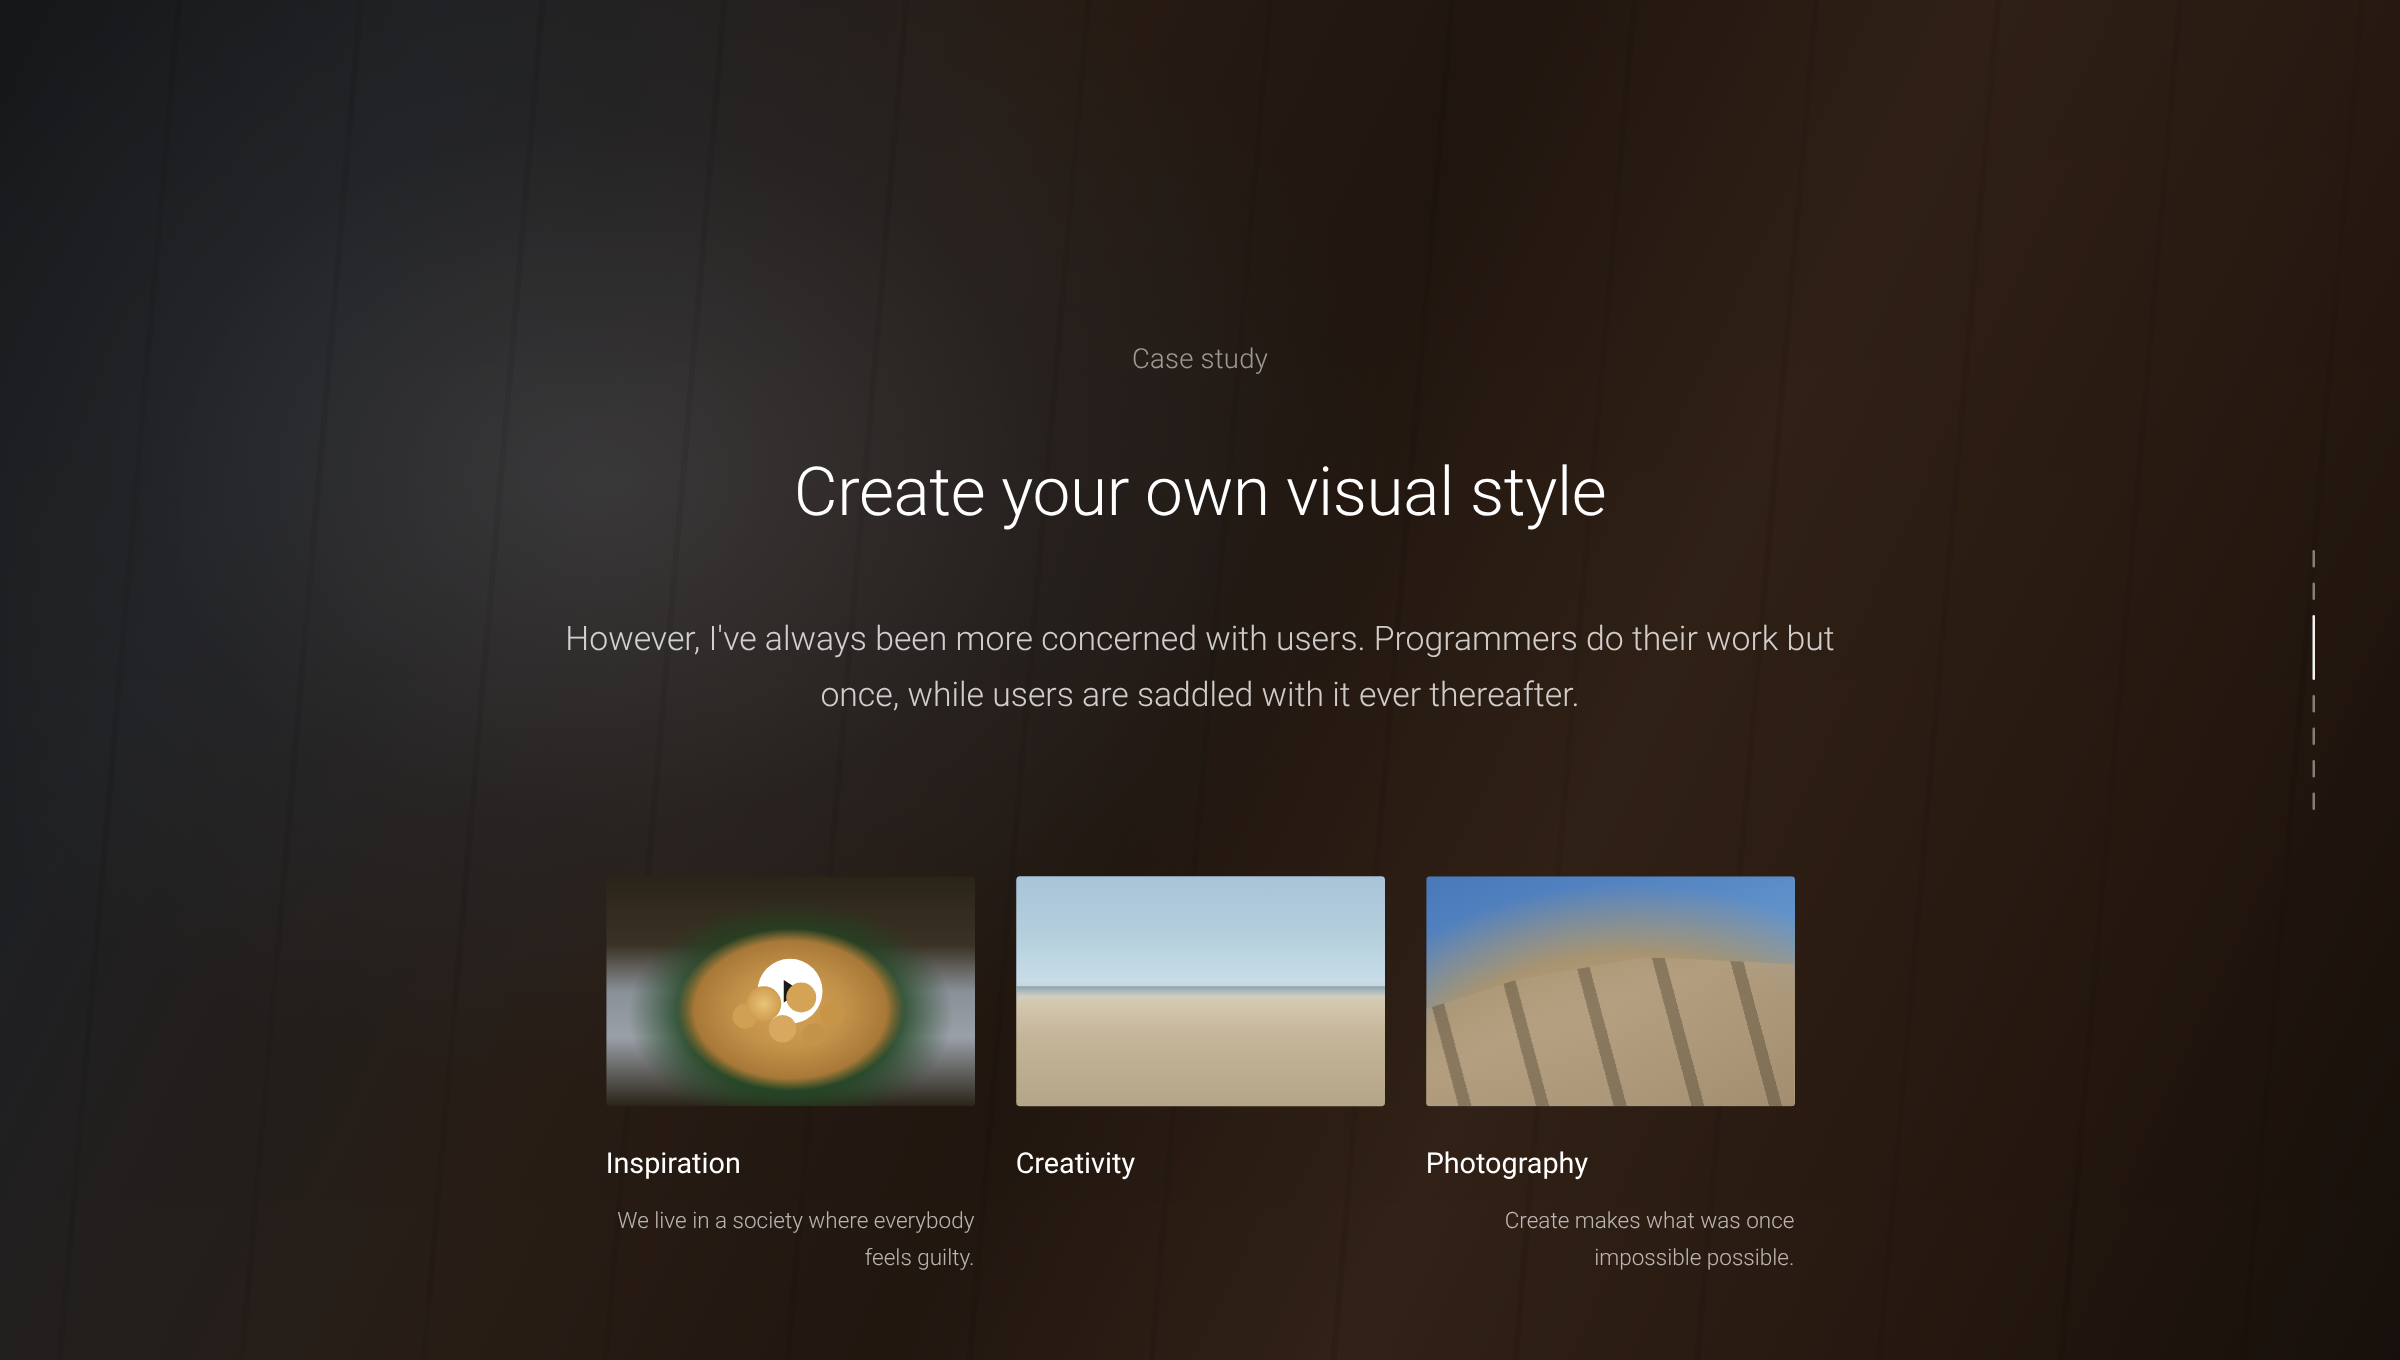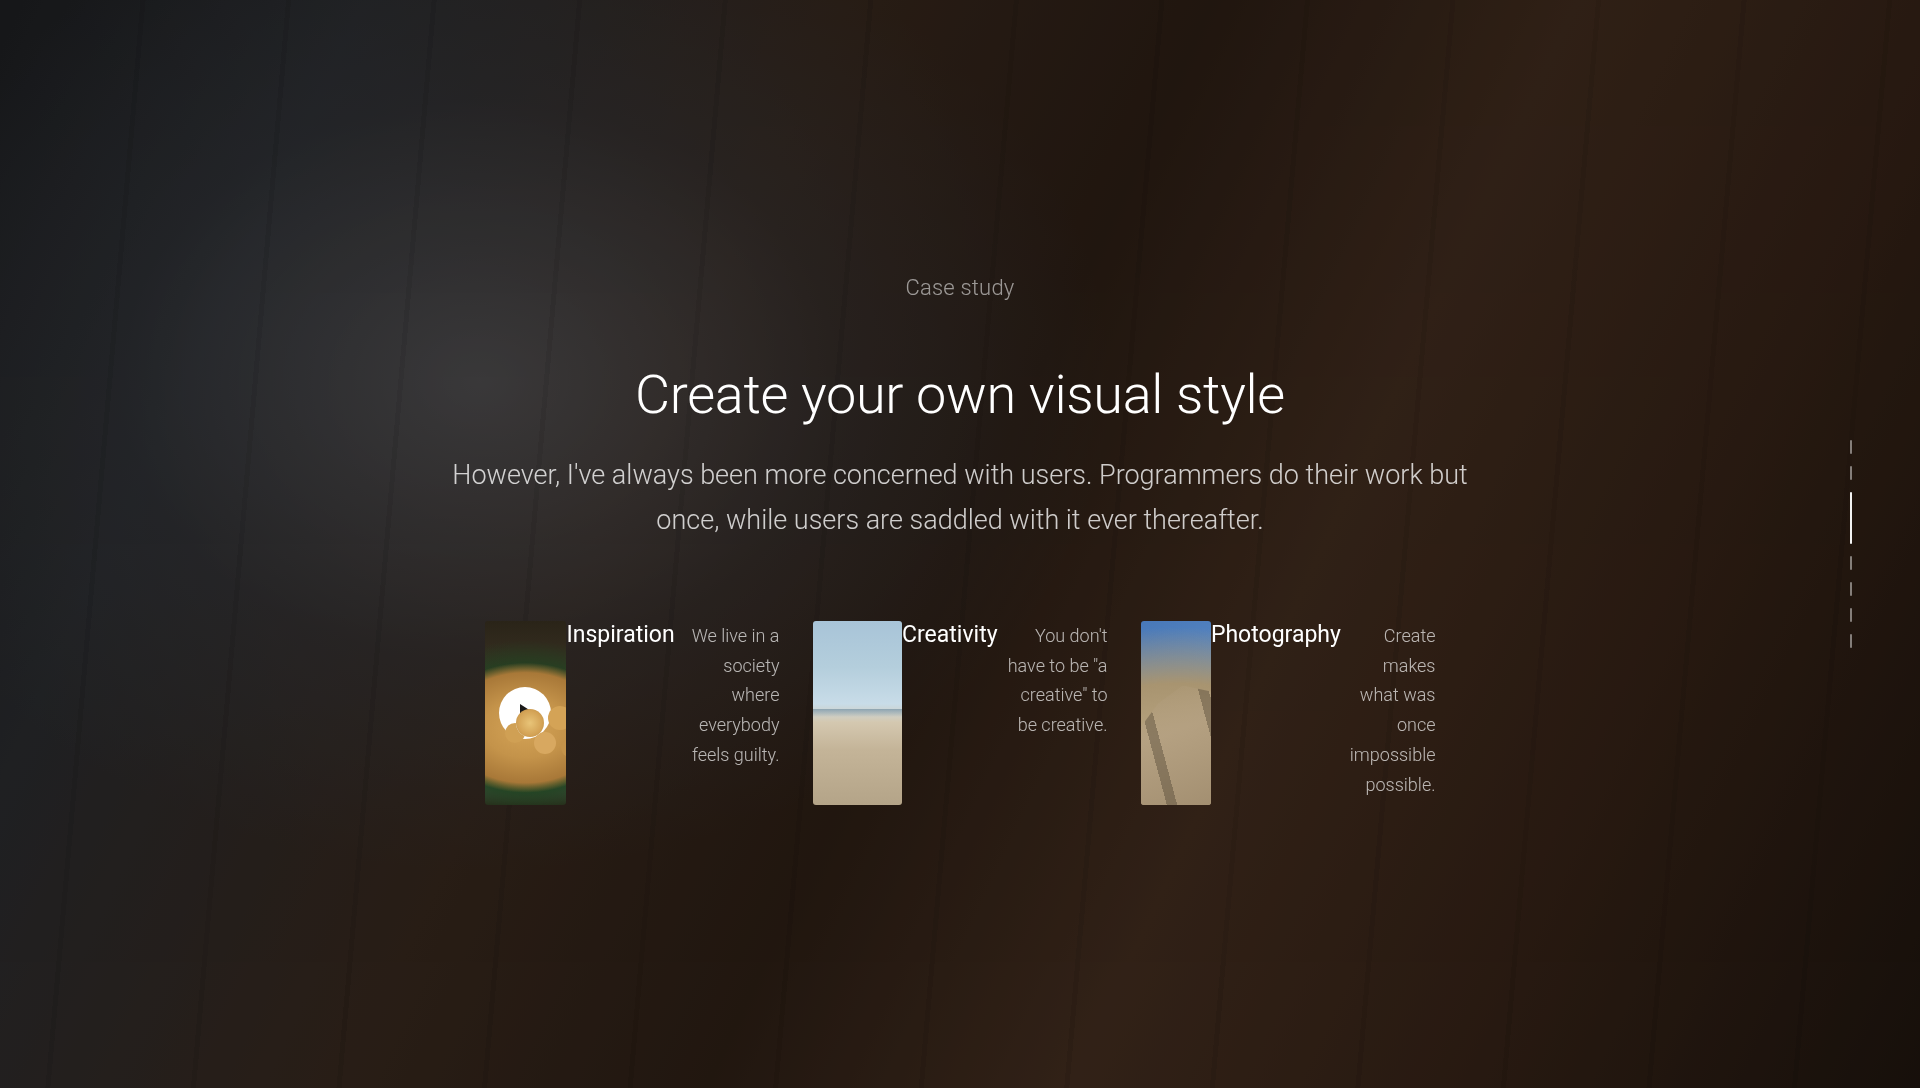--- a/index.html
+++ b/index.html
@@ -69,20 +69,21 @@
   font-size: 22px;
   font-weight: 300;
   margin-bottom: 36px;
   letter-spacing: 0.2px;
 }
 
 .headline {
   color: #ffffff;
   font-size: 54px;
   font-weight: 300;
+  margin-bottom: 36px;
   letter-spacing: -0.3px;
 }
 
 .subtext {
   color: rgba(255,255,255,0.78);
   font-size: 27px;
   font-weight: 300;
   text-align: center;
   line-height: 1.65;
   max-width: 1040px;
@@ -92,20 +93,22 @@
 .cards {
   display: flex;
   gap: 33px;
   width: 1280px;
   justify-content: center;
 }
 
 .card {
   width: 295px;
   display: flex;
+  flex-direction: column;
+  margin-top: 44px;
 }
 
 .card-image {
   width: 295px;
   height: 184px;
   border-radius: 3px;
   position: relative;
   overflow: hidden;
   margin-bottom: 32px;
 }
@@ -271,21 +274,20 @@
           <div class="play-triangle"></div>
         </div>
       </div>
       <h3 class="card-title">Inspiration</h3>
       <p class="card-desc">We live in a society where everybody feels guilty.</p>
     </div>
 
     <div class="card">
       <div class="card-image img-2"></div>
       <h3 class="card-title">Creativity</h3>
-      <p class="card-desc">You don't have to be "a creative" to be creative.</p>
     </div>
 
 
     <div class="card">
       <div class="card-image img-4"></div>
       <h3 class="card-title">Photography</h3>
       <p class="card-desc">Create makes what was once impossible possible.</p>
     </div>
 
   </div>

